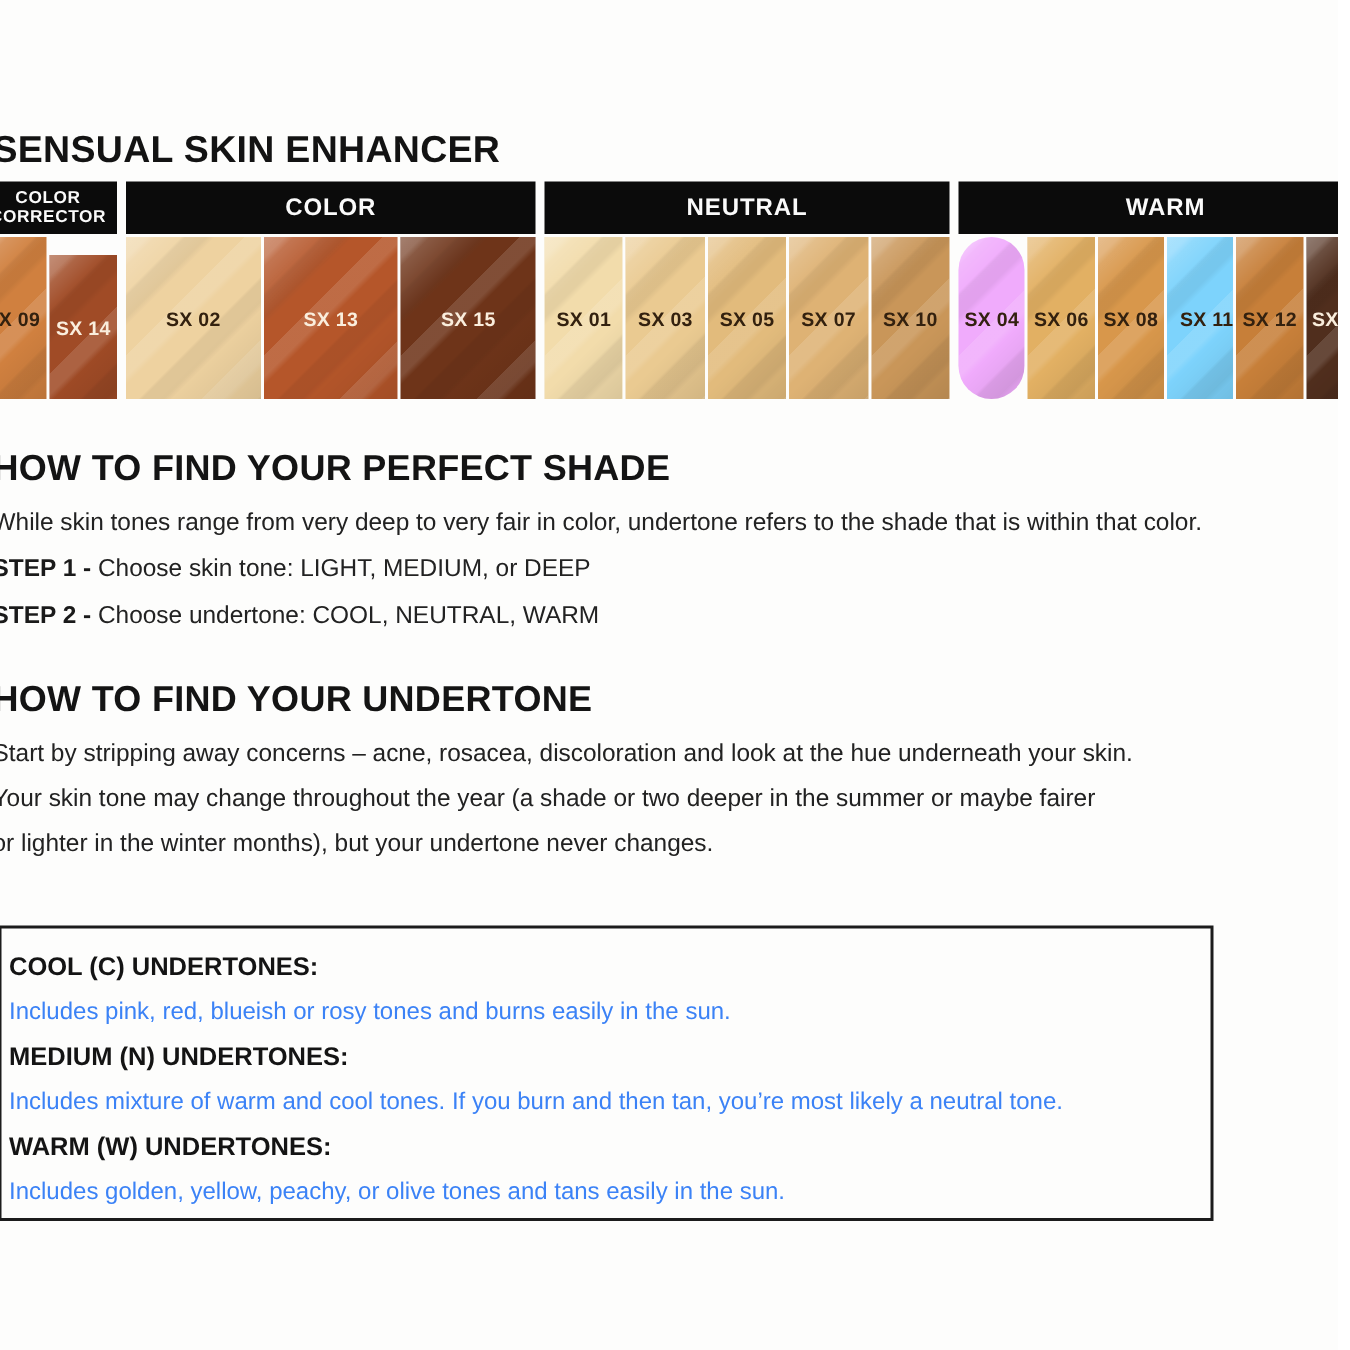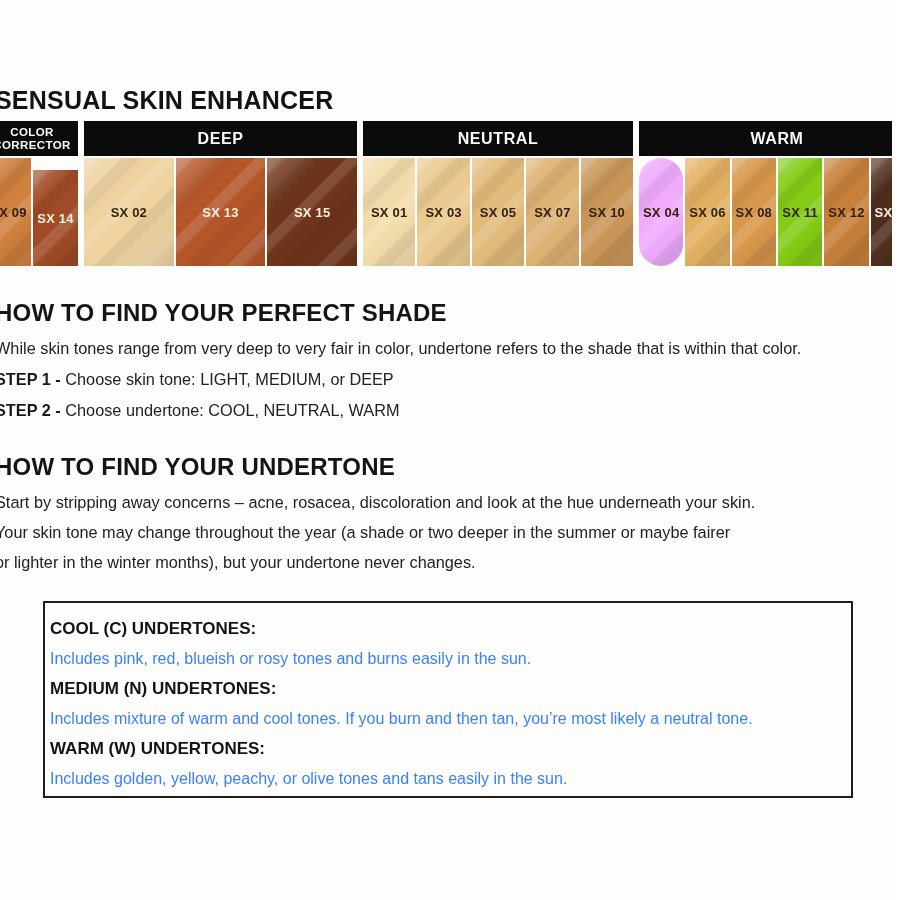--- a/index.html
+++ b/index.html
@@ -62,23 +62,23 @@
   #h-shade{top:300px;}
   #intro{top:337px;}
   #step-1{top:368px;}
   #step-2{top:399px;}
   #h-undertone{top:454px;}
   #u-line-0{top:491px;}
   #u-line-1{top:521px;}
   #u-line-2{top:551px;}
   
   .undertone-box{
-    position:absolute;top:601px;left:-1px;width:810px;height:197px;
+    position:absolute;top:617px;left:-1px;width:810px;height:197px;
     border:2px solid #1c1c1c;box-sizing:border-box;
-    padding:11px 0 0 5px;background:#fdfdfc;overflow:hidden;margin-left:44px;
+    padding:11px 0 0 5px;background:#fdfdfc;overflow:hidden;
   }
   .box-title{
     font-size:17px;font-weight:bold;line-height:30px;white-space:nowrap;color:#141414;
   }
   .box-desc{
     font-size:16px;line-height:30px;white-space:nowrap;color:#3b82f6;
   }
 </style>
 </head>
 <body>
@@ -93,21 +93,21 @@
         <div class="swatch-row">
           <div class="swatch" style="background-color: rgb(208, 128, 63);">
             <span class="swatch-label label-dark">SX 09</span>
           </div>
           <div class="swatch" style="background-color: rgb(160, 75, 38); margin-top: 12px;">
             <span class="swatch-label label-light">SX 14</span>
           </div>
         </div>
       </div>
       <div class="group group-1">
-        <div class="group-header">DEEP</div>
+        <div class="group-header">COLOR</div>
         <div class="swatch-row">
           <div class="swatch" style="background-color: rgb(238, 210, 160);">
             <span class="swatch-label label-dark">SX 02</span>
           </div>
           <div class="swatch" style="background-color: rgb(181, 86, 42);">
             <span class="swatch-label label-light">SX 13</span>
           </div>
           <div class="swatch" style="background-color: rgb(110, 52, 25);">
             <span class="swatch-label label-light">SX 15</span>
           </div>
@@ -138,21 +138,21 @@
         <div class="swatch-row">
           <div class="swatch" style="background-color: #f0abfc; border-radius: 22px;">
             <span class="swatch-label label-dark">SX 04</span>
           </div>
           <div class="swatch" style="background-color: rgb(226, 176, 99);">
             <span class="swatch-label label-dark">SX 06</span>
           </div>
           <div class="swatch" style="background-color: rgb(216, 151, 75);">
             <span class="swatch-label label-dark">SX 08</span>
           </div>
-          <div class="swatch" style="background-color: #84cc16;">
+          <div class="swatch" style="background-color: #7dd3fc; justify-content: flex-end;">
             <span class="swatch-label label-dark">SX 11</span>
           </div>
           <div class="swatch" style="background-color: rgb(199, 127, 57);">
             <span class="swatch-label label-dark">SX 12</span>
           </div>
           <div class="swatch" style="background-color: rgb(80, 46, 29);">
             <span class="swatch-label label-light">SX 16</span>
           </div>
         </div>
       </div>

